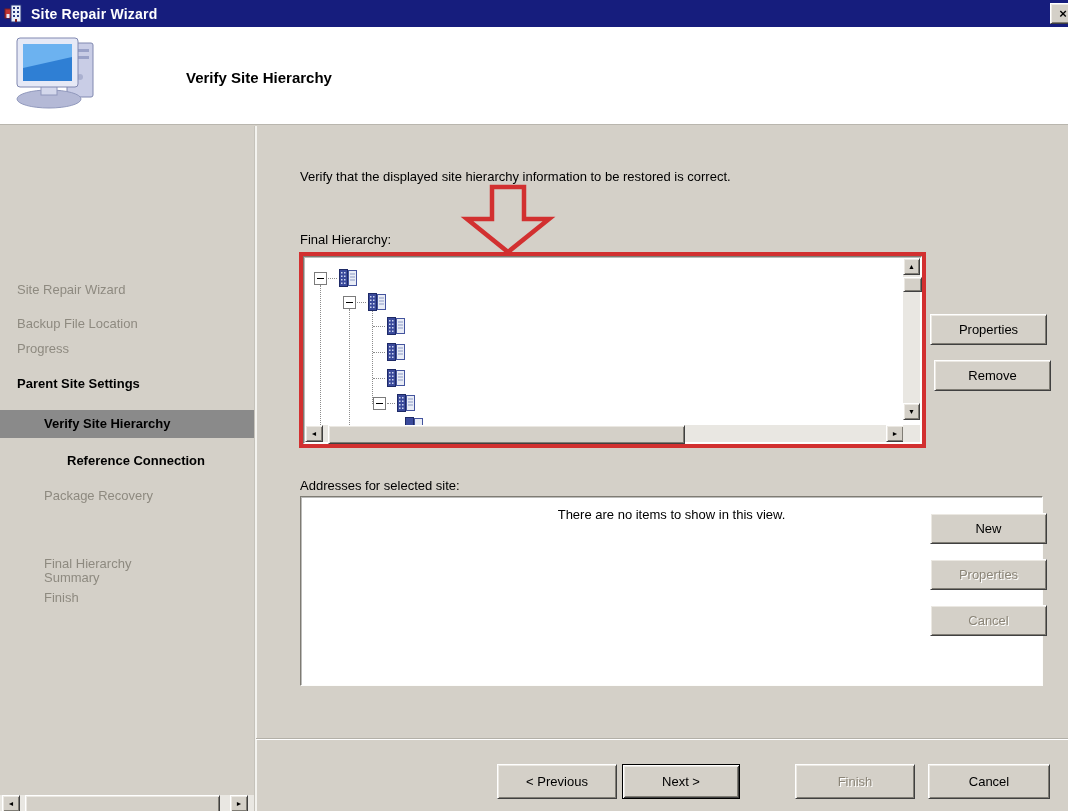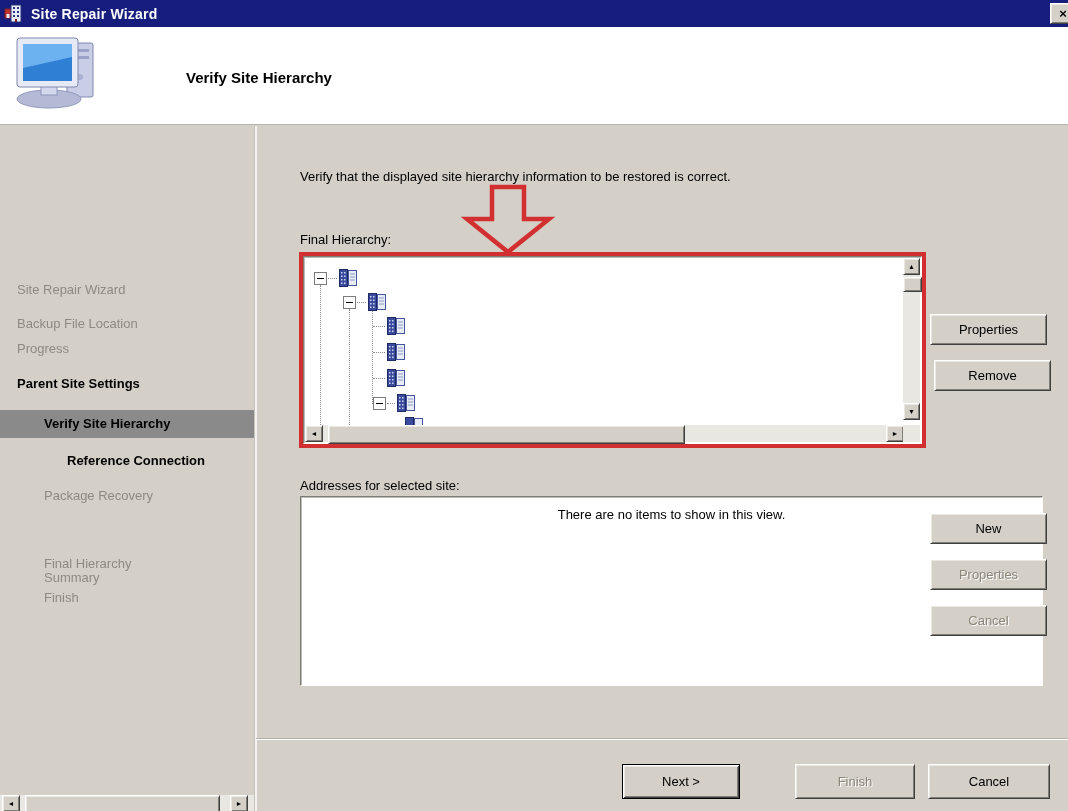--- a/index.html
+++ b/index.html
@@ -342,17 +342,18 @@
   <div class="addr-label">Addresses for selected site:</div>
   <div class="addr-list sunken">
     <div class="addr-empty">There are no items to show in this view.</div>
   </div>
 
   <div class="btn" style="left:930px;top:513px;width:117px;height:31px;">New</div>
   <div class="btn off" style="left:930px;top:559px;width:117px;height:31px;">Properties</div>
   <div class="btn off" style="left:930px;top:605px;width:117px;height:31px;">Cancel</div>
 
   <div class="footer-divider"></div>
+  <div class="btn" style="left:497px;top:764px;width:120px;height:35px;">&lt; Previous</div>
   <div class="btn default" style="left:622px;top:764px;width:118px;height:35px;">Next &gt;</div>
   <div class="btn off" style="left:795px;top:764px;width:120px;height:35px;">Finish</div>
   <div class="btn" style="left:928px;top:764px;width:122px;height:35px;">Cancel</div>
 
 </div>
 
 </body></html>

